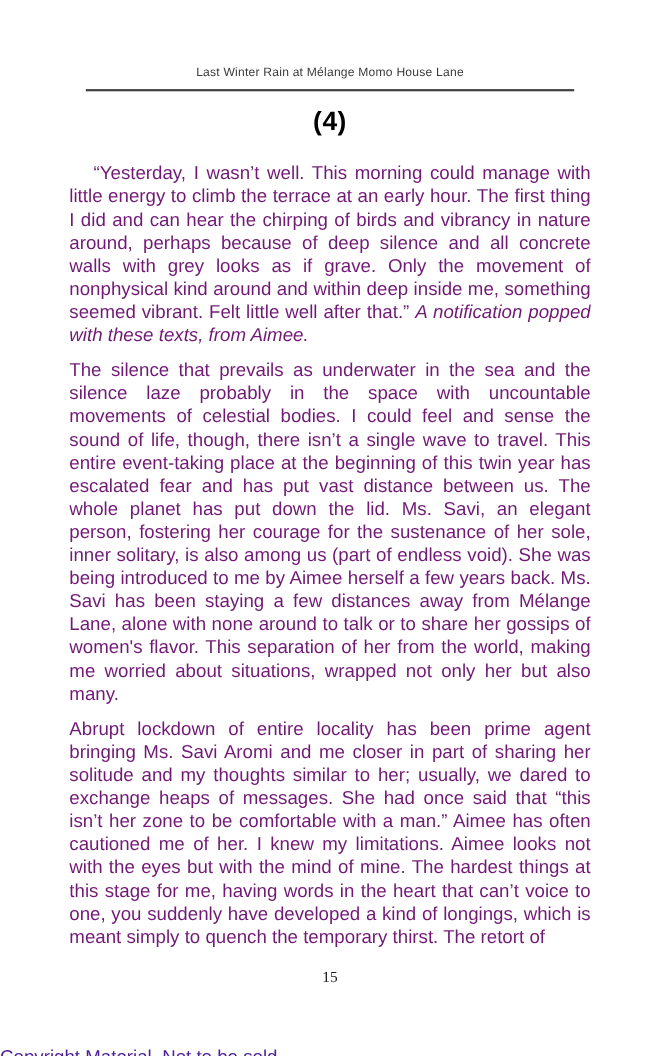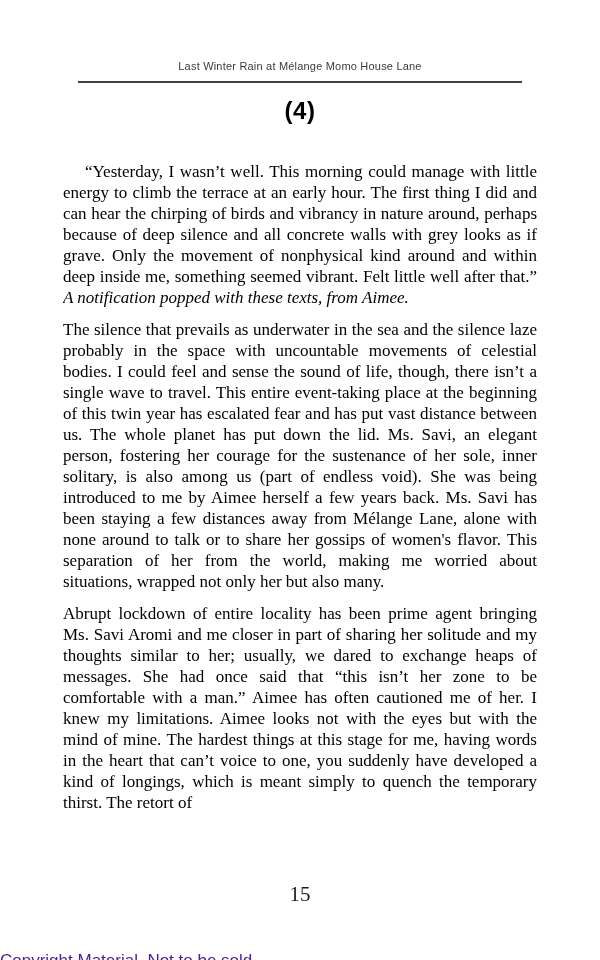--- a/index.html
+++ b/index.html
@@ -38,43 +38,43 @@
     font-weight: bold;
     font-size: 24px;
     line-height: 26px;
     color: #000000;
     text-align: center;
     letter-spacing: 0.5px;
   }
   .body-text {
     width: 474px;
     height: 742px;
-    margin: 37px auto 0 auto;
+    margin: 23px auto 0 auto;
     overflow: hidden;
-    font-family: Liberation Serif, serif;
+    font-family: Liberation Sans, sans-serif;
     font-size: 17px;
     line-height: 21px;
-    color: #000000;
+    color: #701a75;
     text-align: justify;
   }
   .para {
     margin: 0 0 11px 0;
     padding: 0;
   }
   .para.first-para {
     text-indent: 22px;
   }
   .page-number {
     position: absolute;
     top: 882px;
     left: 0;
     width: 100%;
     text-align: center;
     font-family: "Liberation Serif", serif;
-    font-size: 21px;
+    font-size: 14px;
     color: #1a1a1a;
   }
   .copyright {
     position: absolute;
     top: 903px;
     left: 0;
     width: 100%;
     text-align: left;
     font-family: "Liberation Sans", sans-serif;
     font-size: 17px;

